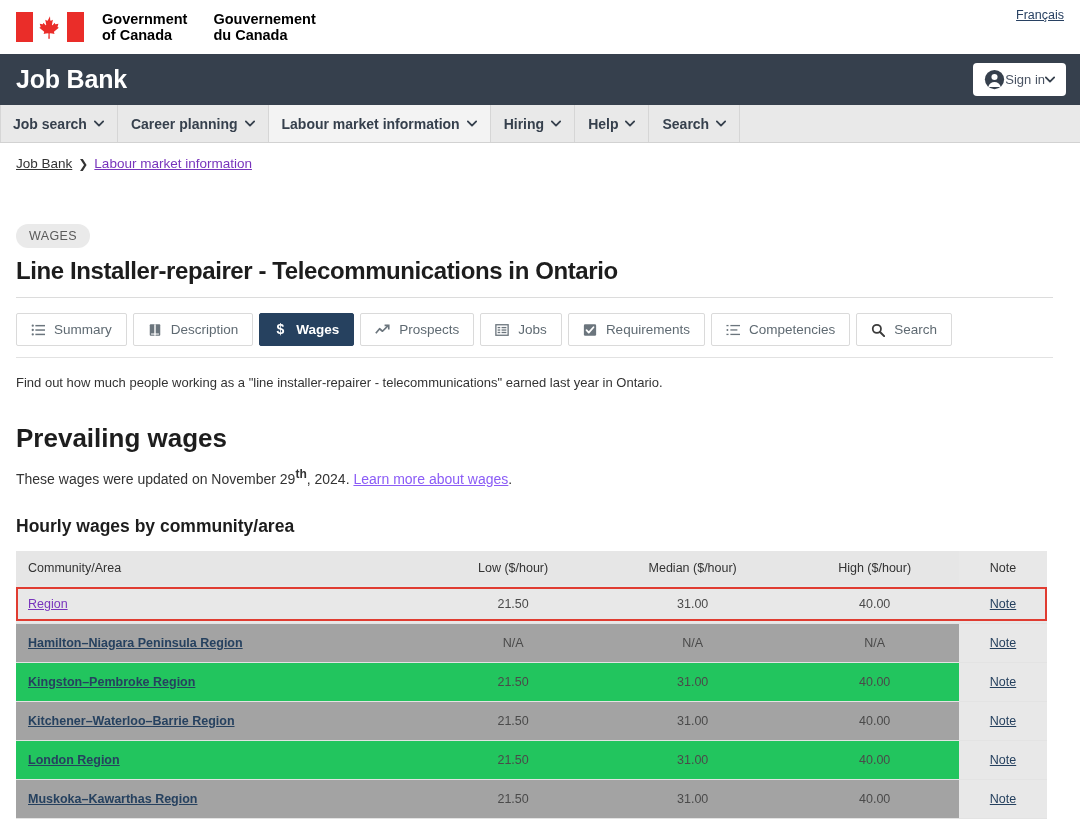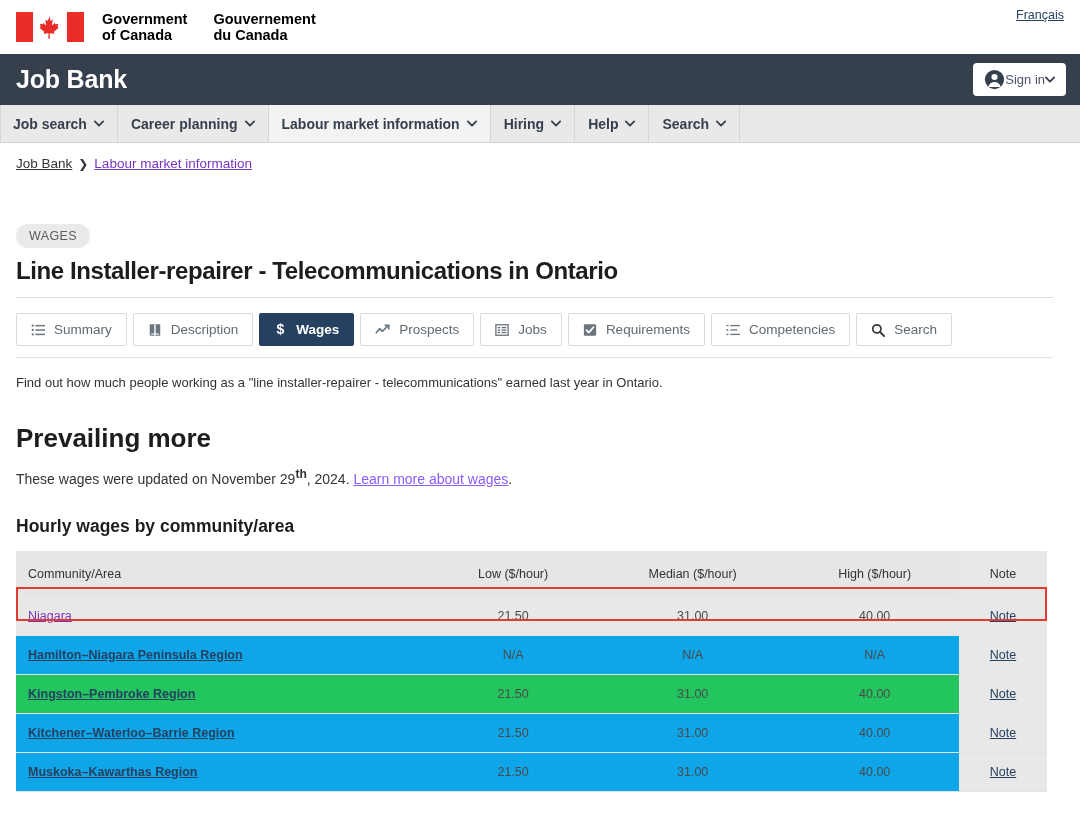--- a/index.html
+++ b/index.html
@@ -208,36 +208,36 @@
   .wage-table-wrap { margin-top: 14px; position: relative; width: 1031px; }
   table.wage-table {
     border-collapse: collapse;
     width: 1031px;
     font-size: 13px;
   }
   table.wage-table thead th {
     background: #e6e6e6;
     font-weight: normal;
     color: #333333;
-    padding: 16px 12px;
+    padding: 10px 12px;
     text-align: center;
     font-size: 12.5px;
     border: none;
   }
   table.wage-table thead th.col-area { text-align: left; }
   table.wage-table tbody td {
     padding: 12px 12px;
     text-align: center;
     color: #4a4a4a;
     border-bottom: 1px solid #e3e3e3;
     font-size: 12.5px;
   }
   table.wage-table tbody td.col-area { text-align: left; }
   tr.row-alt td { background: #22c55e; }
-  tr.row-plain td { background: #0ea5e9; }
+  tr.row-plain td { background: #a3a3a3; }
   tr.row-highlight td { background: #e8e8e8; }
   td.col-note, th.col-note { background: #e8e8e8 !important; width: 88px; }
   tr.row-highlight td.col-note { background: #e8e8e8 !important; }
 
   .area-link {
     color: #26415f;
     font-weight: bold;
     text-decoration: underline;
     cursor: pointer;
   }
@@ -425,42 +425,42 @@
         <circle cx="6.7" cy="6.7" r="4.7" fill="none" stroke="#3b3b3b" stroke-width="2"></circle>
         <path d="M10.3 10.3L15 15" stroke="#3b3b3b" stroke-width="2.3" stroke-linecap="round"></path>
       </svg>
       <span>Search</span>
     </div>
   </div>
   <div class="tabs-rule"></div>
 
   <p class="intro">Find out how much people working as a "line installer-repairer - telecommunications" earned last year in Ontario.</p>
 
-  <h2 class="section-title">Prevailing more</h2>
+  <h2 class="section-title">Prevailing wages</h2>
 
   <p class="updated">
     <span>These wages were updated on November 29</span><sup>th</sup><span>, 2024. </span><span class="inline-link">Learn more about wages</span><span>.</span>
   </p>
 
   <h3 class="table-title">Hourly wages by community/area</h3>
 
   <div class="wage-table-wrap">
     <table class="wage-table">
       <thead>
         <tr>
           <th class="col-area">Community/Area</th>
           <th>Low ($/hour)</th>
           <th>Median ($/hour)</th>
           <th>High ($/hour)</th>
           <th class="col-note">Note</th>
         </tr>
       </thead>
       <tbody>
         <tr class="row-highlight">
-          <td class="col-area"><span class="area-link visited">Niagara</span></td>
+          <td class="col-area"><span class="area-link visited">Region</span></td>
           <td>21.50</td>
           <td>31.00</td>
           <td>40.00</td>
           <td class="col-note"><span class="note-link">Note</span></td>
         </tr>
         <tr class="row-plain">
           <td class="col-area"><span class="area-link">Hamilton–Niagara Peninsula Region</span></td>
           <td>N/A</td>
           <td>N/A</td>
           <td>N/A</td>
@@ -473,20 +473,27 @@
           <td>40.00</td>
           <td class="col-note"><span class="note-link">Note</span></td>
         </tr>
         <tr class="row-plain">
           <td class="col-area"><span class="area-link">Kitchener–Waterloo–Barrie Region</span></td>
           <td>21.50</td>
           <td>31.00</td>
           <td>40.00</td>
           <td class="col-note"><span class="note-link">Note</span></td>
         </tr>
+        <tr class="row-alt">
+          <td class="col-area"><span class="area-link">London Region</span></td>
+          <td>21.50</td>
+          <td>31.00</td>
+          <td>40.00</td>
+          <td class="col-note"><span class="note-link">Note</span></td>
+        </tr>
         <tr class="row-plain">
           <td class="col-area"><span class="area-link">Muskoka–Kawarthas Region</span></td>
           <td>21.50</td>
           <td>31.00</td>
           <td>40.00</td>
           <td class="col-note"><span class="note-link">Note</span></td>
         </tr>
 
       </tbody>
     </table>

